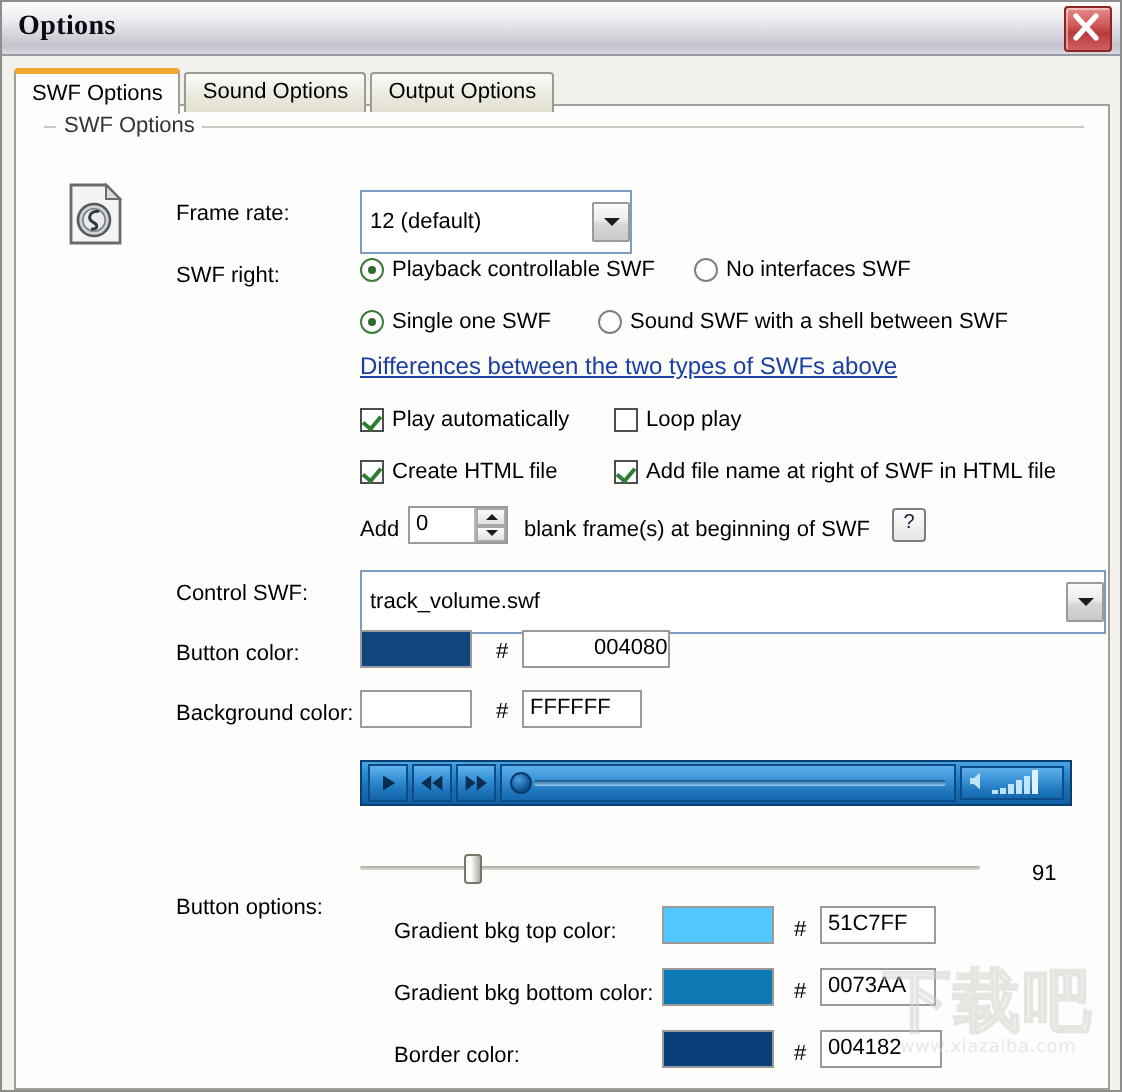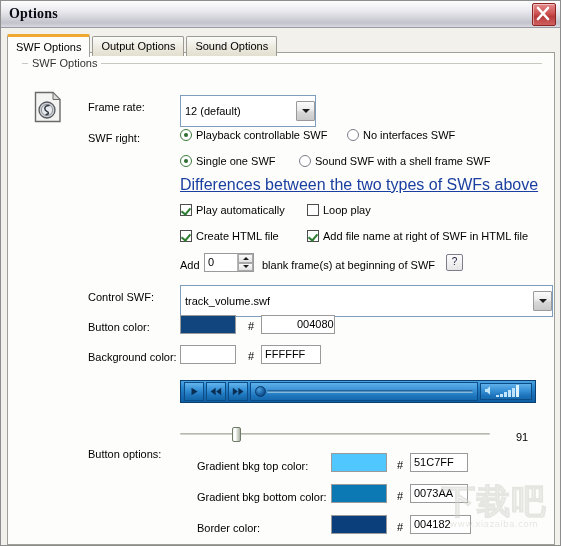--- a/index.html
+++ b/index.html
@@ -221,21 +221,21 @@
     width: 4px; height: 7px;
     border: solid #2f7d32;
     border-width: 0 2px 2px 0;
     transform: rotate(40deg);
   }
 
   
   .link {
     color: #1a3fa0;
     text-decoration: underline;
-    font-size: 16px;
+    font-size: 12px;
     cursor: pointer;
     white-space: nowrap;
   }
 
   
   .spinner {
     display: flex;
     align-items: stretch;
     width: 50px;
     height: 19px;
@@ -434,24 +434,24 @@
         <path d="M5 4 L15 15 M15 4 L5 15" stroke="#ffffff" stroke-width="2.6" stroke-linecap="round" fill="none"></path>
       </svg>
     </div>
   </div>
 
   <div id="tabstrip">
     <div class="tab active">
       <span>SWF Options</span>
     </div>
     <div class="tab">
-      <span>Output Options</span>
+      <span>Sound Options</span>
     </div>
     <div class="tab">
-      <span>Sound Options</span>
+      <span>Output Options</span>
     </div>
   </div>
 
   <div id="tabpage">
 
     <div class="groupbox">
       <div class="group-line"></div>
       <div class="group-label">SWF Options</div>
 
       <div class="abs" style="left:12px; top:28px;">
@@ -486,21 +486,21 @@
         <span class="radio off"></span>
         <span class="fieldlabel">No interfaces SWF</span>
       </div>
 
       <div class="abs radio-row" style="left:158px; top:92px;">
         <span class="radio on"></span>
         <span class="fieldlabel">Single one SWF</span>
       </div>
       <div class="abs radio-row" style="left:277px; top:92px;">
         <span class="radio off"></span>
-        <span class="fieldlabel">Sound SWF with a shell frame SWF</span>
+        <span class="fieldlabel">Sound SWF with a shell between SWF</span>
       </div>
 
       <div class="abs link" style="left:158px; top:113px;">Differences between the two types of SWFs above</div>
 
       <div class="abs check-row" style="left:158px; top:141px;">
         <span class="cbox on"></span>
         <span class="fieldlabel">Play automatically</span>
       </div>
       <div class="abs check-row" style="left:285px; top:141px;">
         <span class="cbox"></span>

